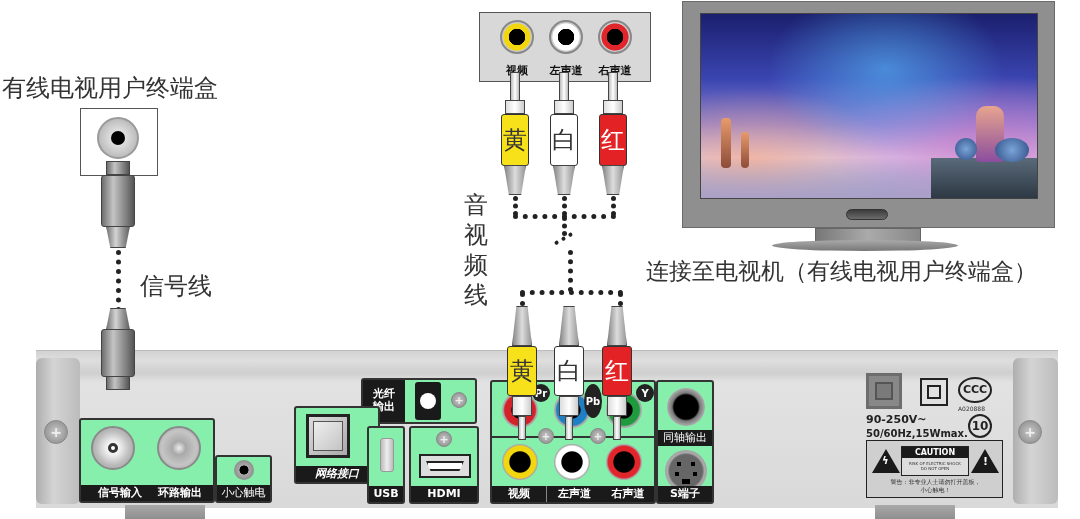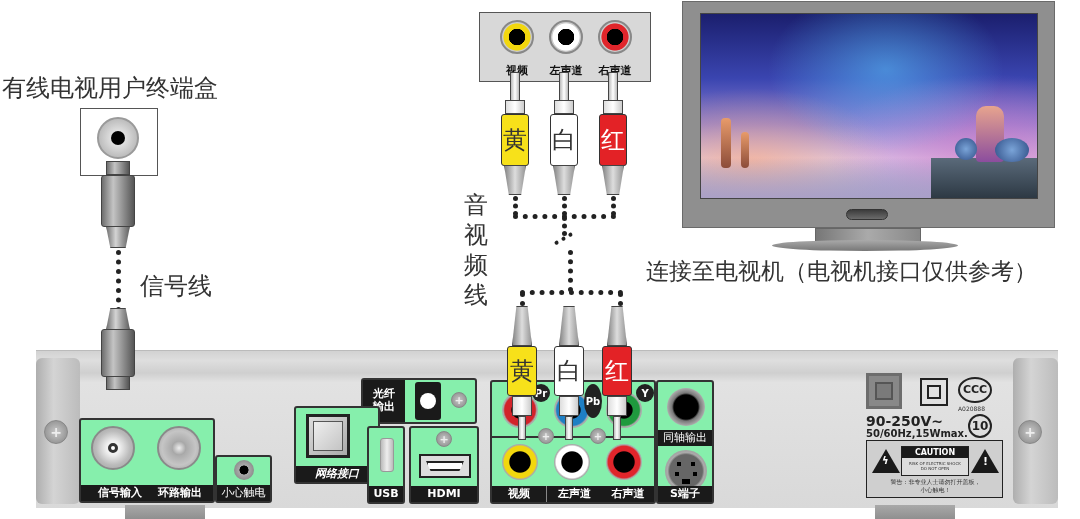--- a/index.html
+++ b/index.html
@@ -140,21 +140,21 @@
     <div class="abs" style="left:230px;bottom:0;width:108px;height:40px;background:linear-gradient(180deg,#5a6a7a,#2d3944);"></div>
     <div class="abs" style="left:275px;bottom:36px;width:28px;height:56px;background:linear-gradient(180deg,#e7a48e,#8b4d9e);border-radius:10px 10px 4px 4px;"></div>
     <div class="abs" style="left:294px;bottom:36px;width:34px;height:24px;background:radial-gradient(circle,#7aa4d8,#2f4e86);border-radius:50%;"></div>
     <div class="abs" style="left:254px;bottom:38px;width:22px;height:22px;background:radial-gradient(circle,#7aa4d8,#2f4e86);border-radius:50%;"></div>
   </div>
   <div class="abs tv-button" style="left:163px;top:207px;width:42px;height:11px;"></div>
 </div>
 <div class="abs tv-neck" style="left:815px;top:228px;width:106px;height:16px;"></div>
 <div class="abs tv-base" style="left:772px;top:240px;width:186px;height:11px;"></div>
 
-<div class="abs big-label" style="left:646px;top:256px;font-size:23px;">连接至电视机（电视机接口仅供参考）</div>
+<div class="abs big-label" style="left:646px;top:256px;font-size:23px;">连接至电视机（有线电视用户终端盒）</div>
 
 <div class="abs stb-body" style="left:36px;top:350px;width:1022px;height:158px;"></div>
 <div class="abs stb-side" style="left:36px;top:358px;width:44px;height:146px;"></div>
 <div class="abs stb-side" style="left:1013px;top:358px;width:45px;height:146px;"></div>
 <div class="abs stb-foot" style="left:125px;top:505px;width:80px;height:14px;"></div>
 <div class="abs stb-foot" style="left:875px;top:505px;width:80px;height:14px;"></div>
 
 <div class="abs screw" style="left:44px;top:420px;width:24px;height:24px;">+</div>
 <div class="abs screw" style="left:1018px;top:420px;width:24px;height:24px;">+</div>
 
@@ -258,21 +258,21 @@
 </div>
 
 <div class="abs" style="left:866px;top:373px;width:36px;height:36px;background:#888;border:3px solid #6d6d6d;">
   <div style="position:absolute;left:6px;top:6px;width:18px;height:18px;border:2px solid #555;background:#7a7a7a;"></div>
 </div>
 <div class="abs" style="left:920px;top:378px;width:28px;height:28px;border:2px solid #222;">
   <div style="position:absolute;left:5px;top:5px;width:14px;height:14px;border:2px solid #222;"></div>
 </div>
 <div class="abs" style="left:958px;top:377px;width:34px;height:26px;border:2px solid #222;border-radius:50%;font-size:11px;font-weight:bold;text-align:center;line-height:22px;">CCC</div>
 <div class="abs" style="left:958px;top:405px;font-size:6px;color:#333;">A020888</div>
-<div class="abs" style="left:866px;top:413px;font-size:14px;font-weight:bold;color:#222;">90-250V~</div>
+<div class="abs" style="left:866px;top:413px;font-size:11px;font-weight:bold;color:#222;">90-250V~</div>
 <div class="abs" style="left:866px;top:428px;font-size:10px;font-weight:bold;color:#222;">50/60Hz,15Wmax.</div>
 <div class="abs" style="left:968px;top:414px;width:24px;height:24px;border:2px solid #222;border-radius:50%;font-size:12px;font-weight:bold;text-align:center;line-height:20px;">10</div>
 
 <div class="abs caution-box" style="left:866px;top:440px;width:137px;height:58px;">
   <div class="abs warn-tri" style="left:5px;top:8px;"></div>
   <div class="abs" style="left:15px;top:14px;color:#fff;font-size:10px;font-weight:bold;">ϟ</div>
   <div class="abs" style="left:34px;top:5px;width:68px;height:30px;border:1px solid #222;background:#ddd;">
     <div class="caution-head">CAUTION</div>
     <div class="caution-sub" style="margin-top:3px;">RISK OF ELECTRIC SHOCK</div>
     <div class="caution-sub">DO NOT OPEN</div>

